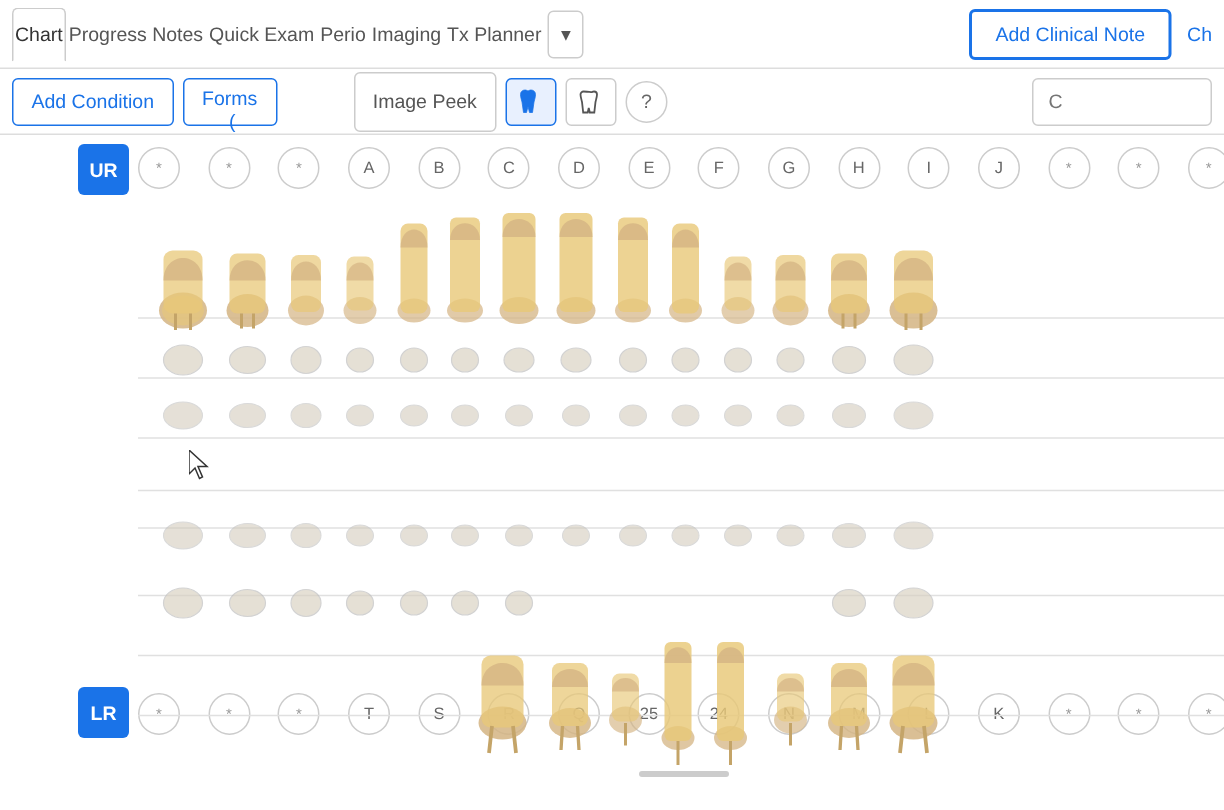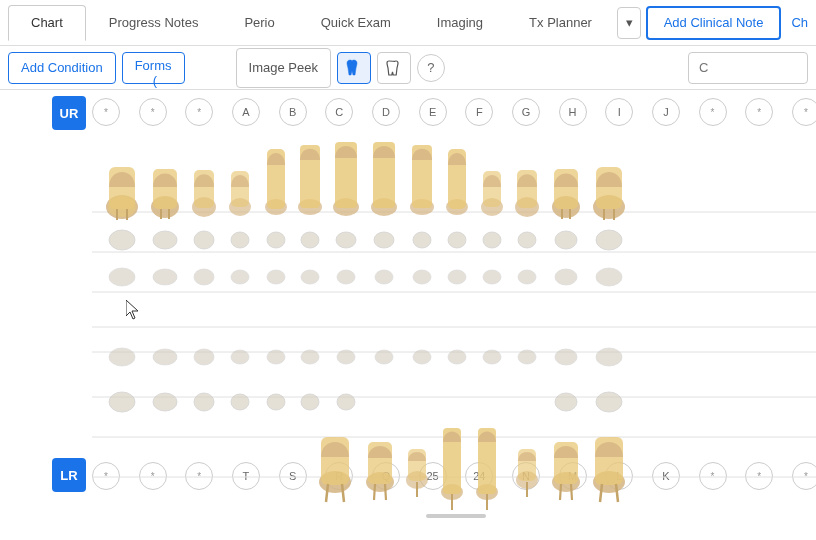--- a/index.html
+++ b/index.html
@@ -15,21 +15,21 @@
     
     .top-nav {
       display: flex;
       align-items: center;
       border-bottom: 1px solid #ddd;
       background: #fff;
       padding: 0 8px;
       height: 46px;
     }
     .tab {
-      padding: 6px 22px;
+      padding: 6px 1px;
       border: 1px solid transparent;
       border-radius: 4px 4px 0 0;
       cursor: pointer;
       color: #555;
       font-size: 13px;
       height: 36px;
       display: flex;
       align-items: center;
       white-space: nowrap;
     }
@@ -248,22 +248,22 @@
       z-index: 100;
       pointer-events: none;
     }
   </style>
 </head>
 <body>
 
 <div class="top-nav">
   <div class="tab active">Chart</div>
   <div class="tab">Progress Notes</div>
+  <div class="tab">Quick Exam</div>
   <div class="tab">Perio</div>
-  <div class="tab">Quick Exam</div>
   <div class="tab">Imaging</div>
   <div class="tab">Tx Planner</div>
   <div class="tab-more">▾</div>
   <button class="add-clinical-note">Add Clinical Note</button>
   <span class="ch-label">Ch</span>
 </div>
 
 <div class="toolbar">
   <button class="btn-toolbar">Add Condition</button>
   <button class="forms-btn">

